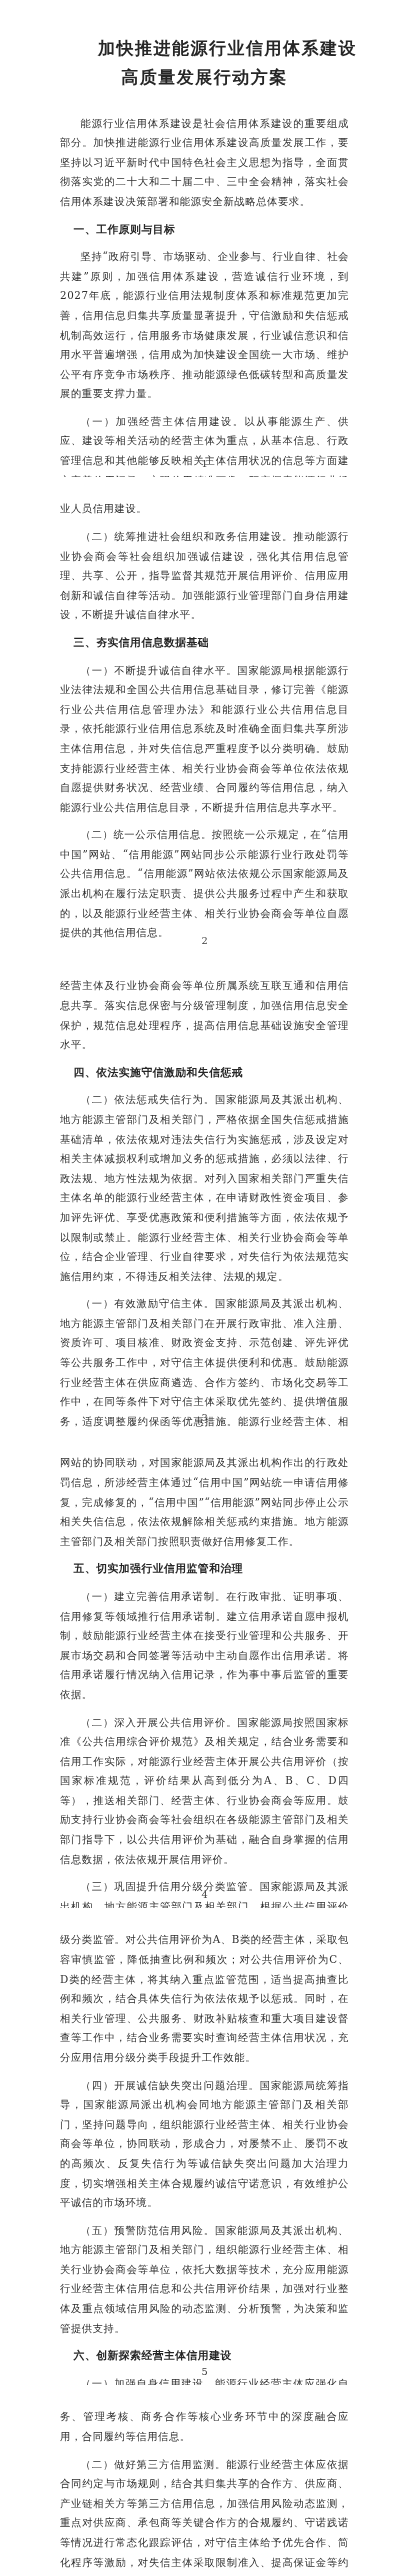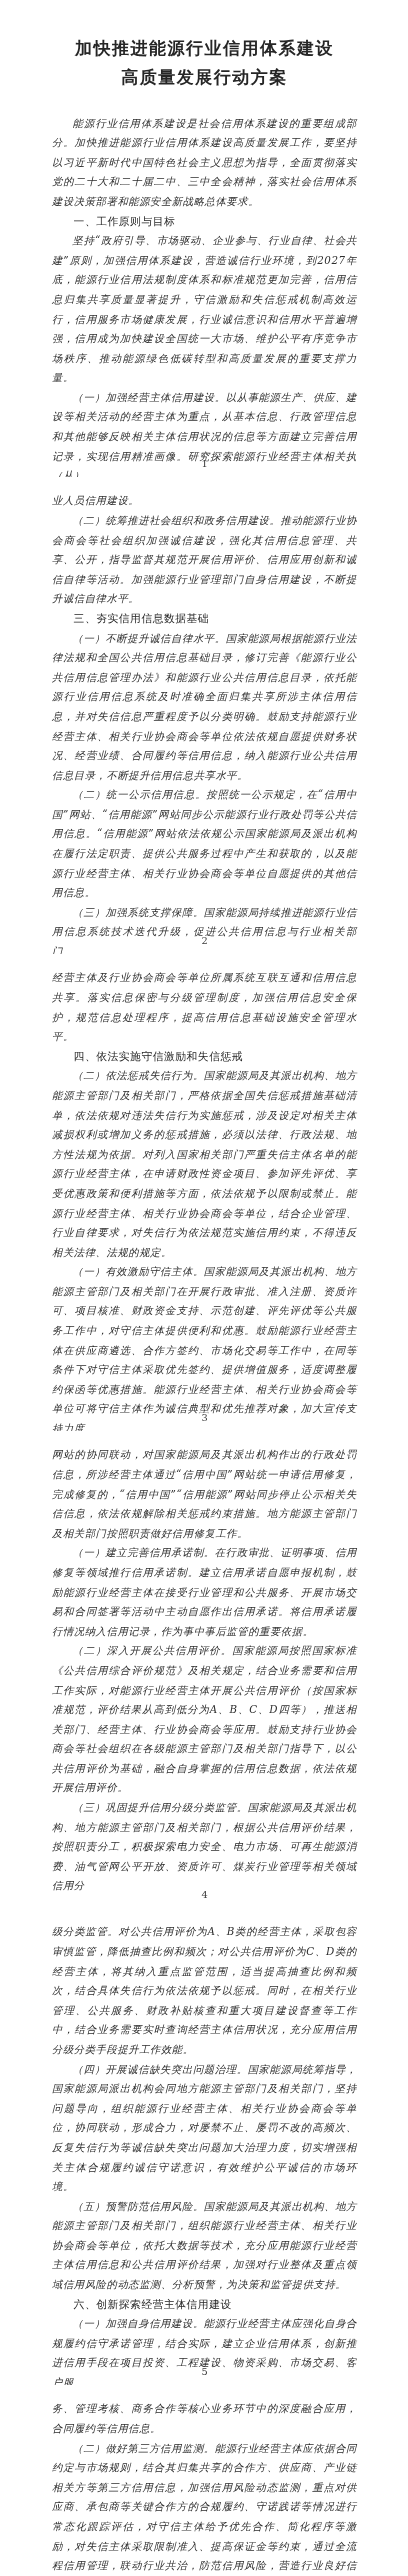--- a/index.html
+++ b/index.html
@@ -33,43 +33,43 @@
     font-family: "DejaVu Sans", "Liberation Sans", sans-serif;
     font-weight: bold;
     font-size: 17px;
     line-height: 29px;
     letter-spacing: 1.5px;
     text-align: center;
     color: #262626;
   }
   .blk-title:first-child {
     margin-top: 19.6px;
+    text-align: right;
   }
   .blk-title + .blk-para {
     margin-top: 21.6px;
   }
   
   .blk-heading {
     margin: 0 0 0 2em;
     font-family: "DejaVu Sans", "Liberation Sans", sans-serif;
-    font-weight: normal;
+    font-weight: bold;
     font-size: 10.8px;
     line-height: 19.6px;
     letter-spacing: 0.5px;
     color: #262626;
   }
   
   .blk-para, .blk-cont {
-    margin: 0;
+    margin: 8px;
     font-size: 10.3px;
     line-height: 19.6px;
     letter-spacing: 0.6px;
     text-align: justify;
     color: #2e2e2e;
-    font-style: italic;
   }
   .blk-para {
     text-indent: 2em;
   }
   .blk-cont {
     text-indent: 0;
   }
   .page-number {
     position: absolute;
     bottom: 6.2px;
@@ -108,20 +108,21 @@
     </div>
     <div class="page">
       <p class="blk-cont">经营主体及行业协会商会等单位所属系统互联互通和信用信息共享。落实信息保密与分级管理制度，加强信用信息安全保护，规范信息处理程序，提高信用信息基础设施安全管理水平。</p>
       <h2 class="blk-heading">四、依法实施守信激励和失信惩戒</h2>
       <p class="blk-para">（二）依法惩戒失信行为。国家能源局及其派出机构、地方能源主管部门及相关部门，严格依据全国失信惩戒措施基础清单，依法依规对违法失信行为实施惩戒，涉及设定对相关主体减损权利或增加义务的惩戒措施，必须以法律、行政法规、地方性法规为依据。对列入国家相关部门严重失信主体名单的能源行业经营主体，在申请财政性资金项目、参加评先评优、享受优惠政策和便利措施等方面，依法依规予以限制或禁止。能源行业经营主体、相关行业协会商会等单位，结合企业管理、行业自律要求，对失信行为依法规范实施信用约束，不得违反相关法律、法规的规定。</p>
       <p class="blk-para">（一）有效激励守信主体。国家能源局及其派出机构、地方能源主管部门及相关部门在开展行政审批、准入注册、资质许可、项目核准、财政资金支持、示范创建、评先评优等公共服务工作中，对守信主体提供便利和优惠。鼓励能源行业经营主体在供应商遴选、合作方签约、市场化交易等工作中，在同等条件下对守信主体采取优先签约、提供增值服务，适度调整履约保函等优惠措施。能源行业经营主体、相关行业协会商会等单位可将守信主体作为诚信典型和优先推荐对象，加大宣传支持力度。</p>
       <div class="page-number">3</div>
     </div>
     <div class="page">
       <p class="blk-cont">网站的协同联动，对国家能源局及其派出机构作出的行政处罚信息，所涉经营主体通过“信用中国”网站统一申请信用修复，完成修复的，“信用中国”“信用能源”网站同步停止公示相关失信信息，依法依规解除相关惩戒约束措施。地方能源主管部门及相关部门按照职责做好信用修复工作。</p>
+      <h2 class="blk-heading">五、切实加强行业信用监管和治理</h2>
       <p class="blk-para">（一）建立完善信用承诺制。在行政审批、证明事项、信用修复等领域推行信用承诺制。建立信用承诺自愿申报机制，鼓励能源行业经营主体在接受行业管理和公共服务、开展市场交易和合同签署等活动中主动自愿作出信用承诺。将信用承诺履行情况纳入信用记录，作为事中事后监管的重要依据。</p>
       <p class="blk-para">（二）深入开展公共信用评价。国家能源局按照国家标准《公共信用综合评价规范》及相关规定，结合业务需要和信用工作实际，对能源行业经营主体开展公共信用评价（按国家标准规范，评价结果从高到低分为A、B、C、D四等），推送相关部门、经营主体、行业协会商会等应用。鼓励支持行业协会商会等社会组织在各级能源主管部门及相关部门指导下，以公共信用评价为基础，融合自身掌握的信用信息数据，依法依规开展信用评价。</p>
       <p class="blk-para">（三）巩固提升信用分级分类监管。国家能源局及其派出机构、地方能源主管部门及相关部门，根据公共信用评价结果，按照职责分工，积极探索电力安全、电力市场、可再生能源消费、油气管网公平开放、资质许可、煤炭行业管理等相关领域信用分</p>
       <div class="page-number">4</div>
     </div>
     <div class="page">
       <p class="blk-cont">级分类监管。对公共信用评价为A、B类的经营主体，采取包容审慎监管，降低抽查比例和频次；对公共信用评价为C、D类的经营主体，将其纳入重点监管范围，适当提高抽查比例和频次，结合具体失信行为依法依规予以惩戒。同时，在相关行业管理、公共服务、财政补贴核查和重大项目建设督查等工作中，结合业务需要实时查询经营主体信用状况，充分应用信用分级分类手段提升工作效能。</p>
       <p class="blk-para">（四）开展诚信缺失突出问题治理。国家能源局统筹指导，国家能源局派出机构会同地方能源主管部门及相关部门，坚持问题导向，组织能源行业经营主体、相关行业协会商会等单位，协同联动，形成合力，对屡禁不止、屡罚不改的高频次、反复失信行为等诚信缺失突出问题加大治理力度，切实增强相关主体合规履约诚信守诺意识，有效维护公平诚信的市场环境。</p>
       <p class="blk-para">（五）预警防范信用风险。国家能源局及其派出机构、地方能源主管部门及相关部门，组织能源行业经营主体、相关行业协会商会等单位，依托大数据等技术，充分应用能源行业经营主体信用信息和公共信用评价结果，加强对行业整体及重点领域信用风险的动态监测、分析预警，为决策和监管提供支持。</p>
       <h2 class="blk-heading">六、创新探索经营主体信用建设</h2>

